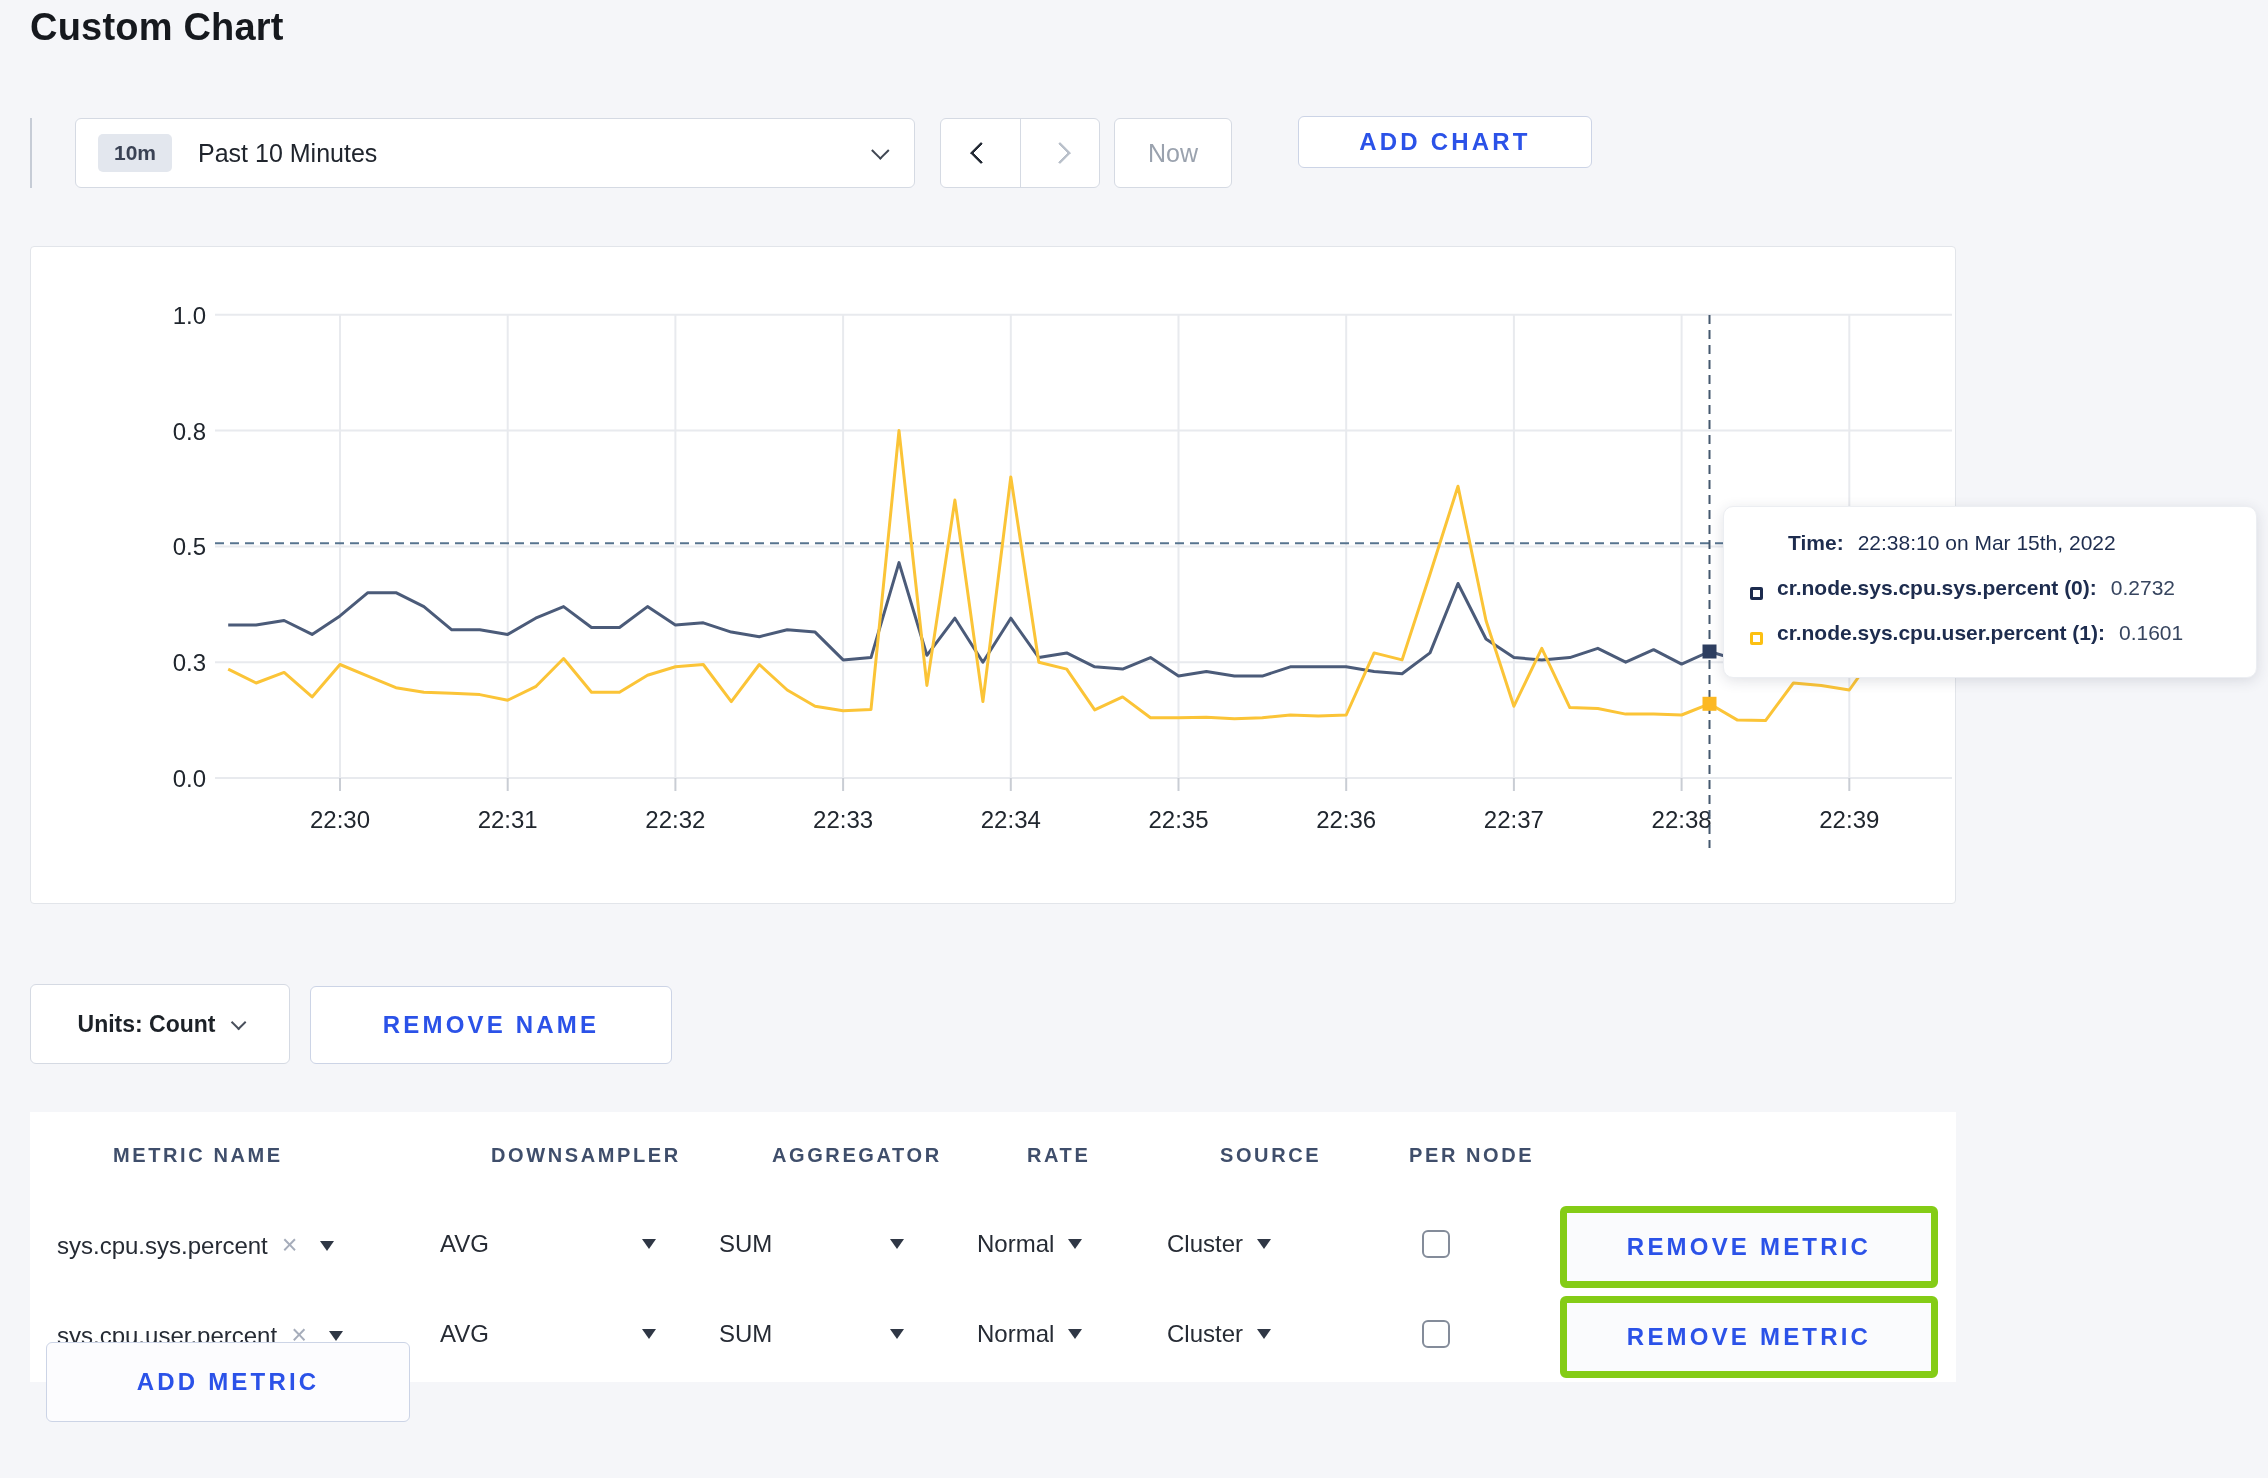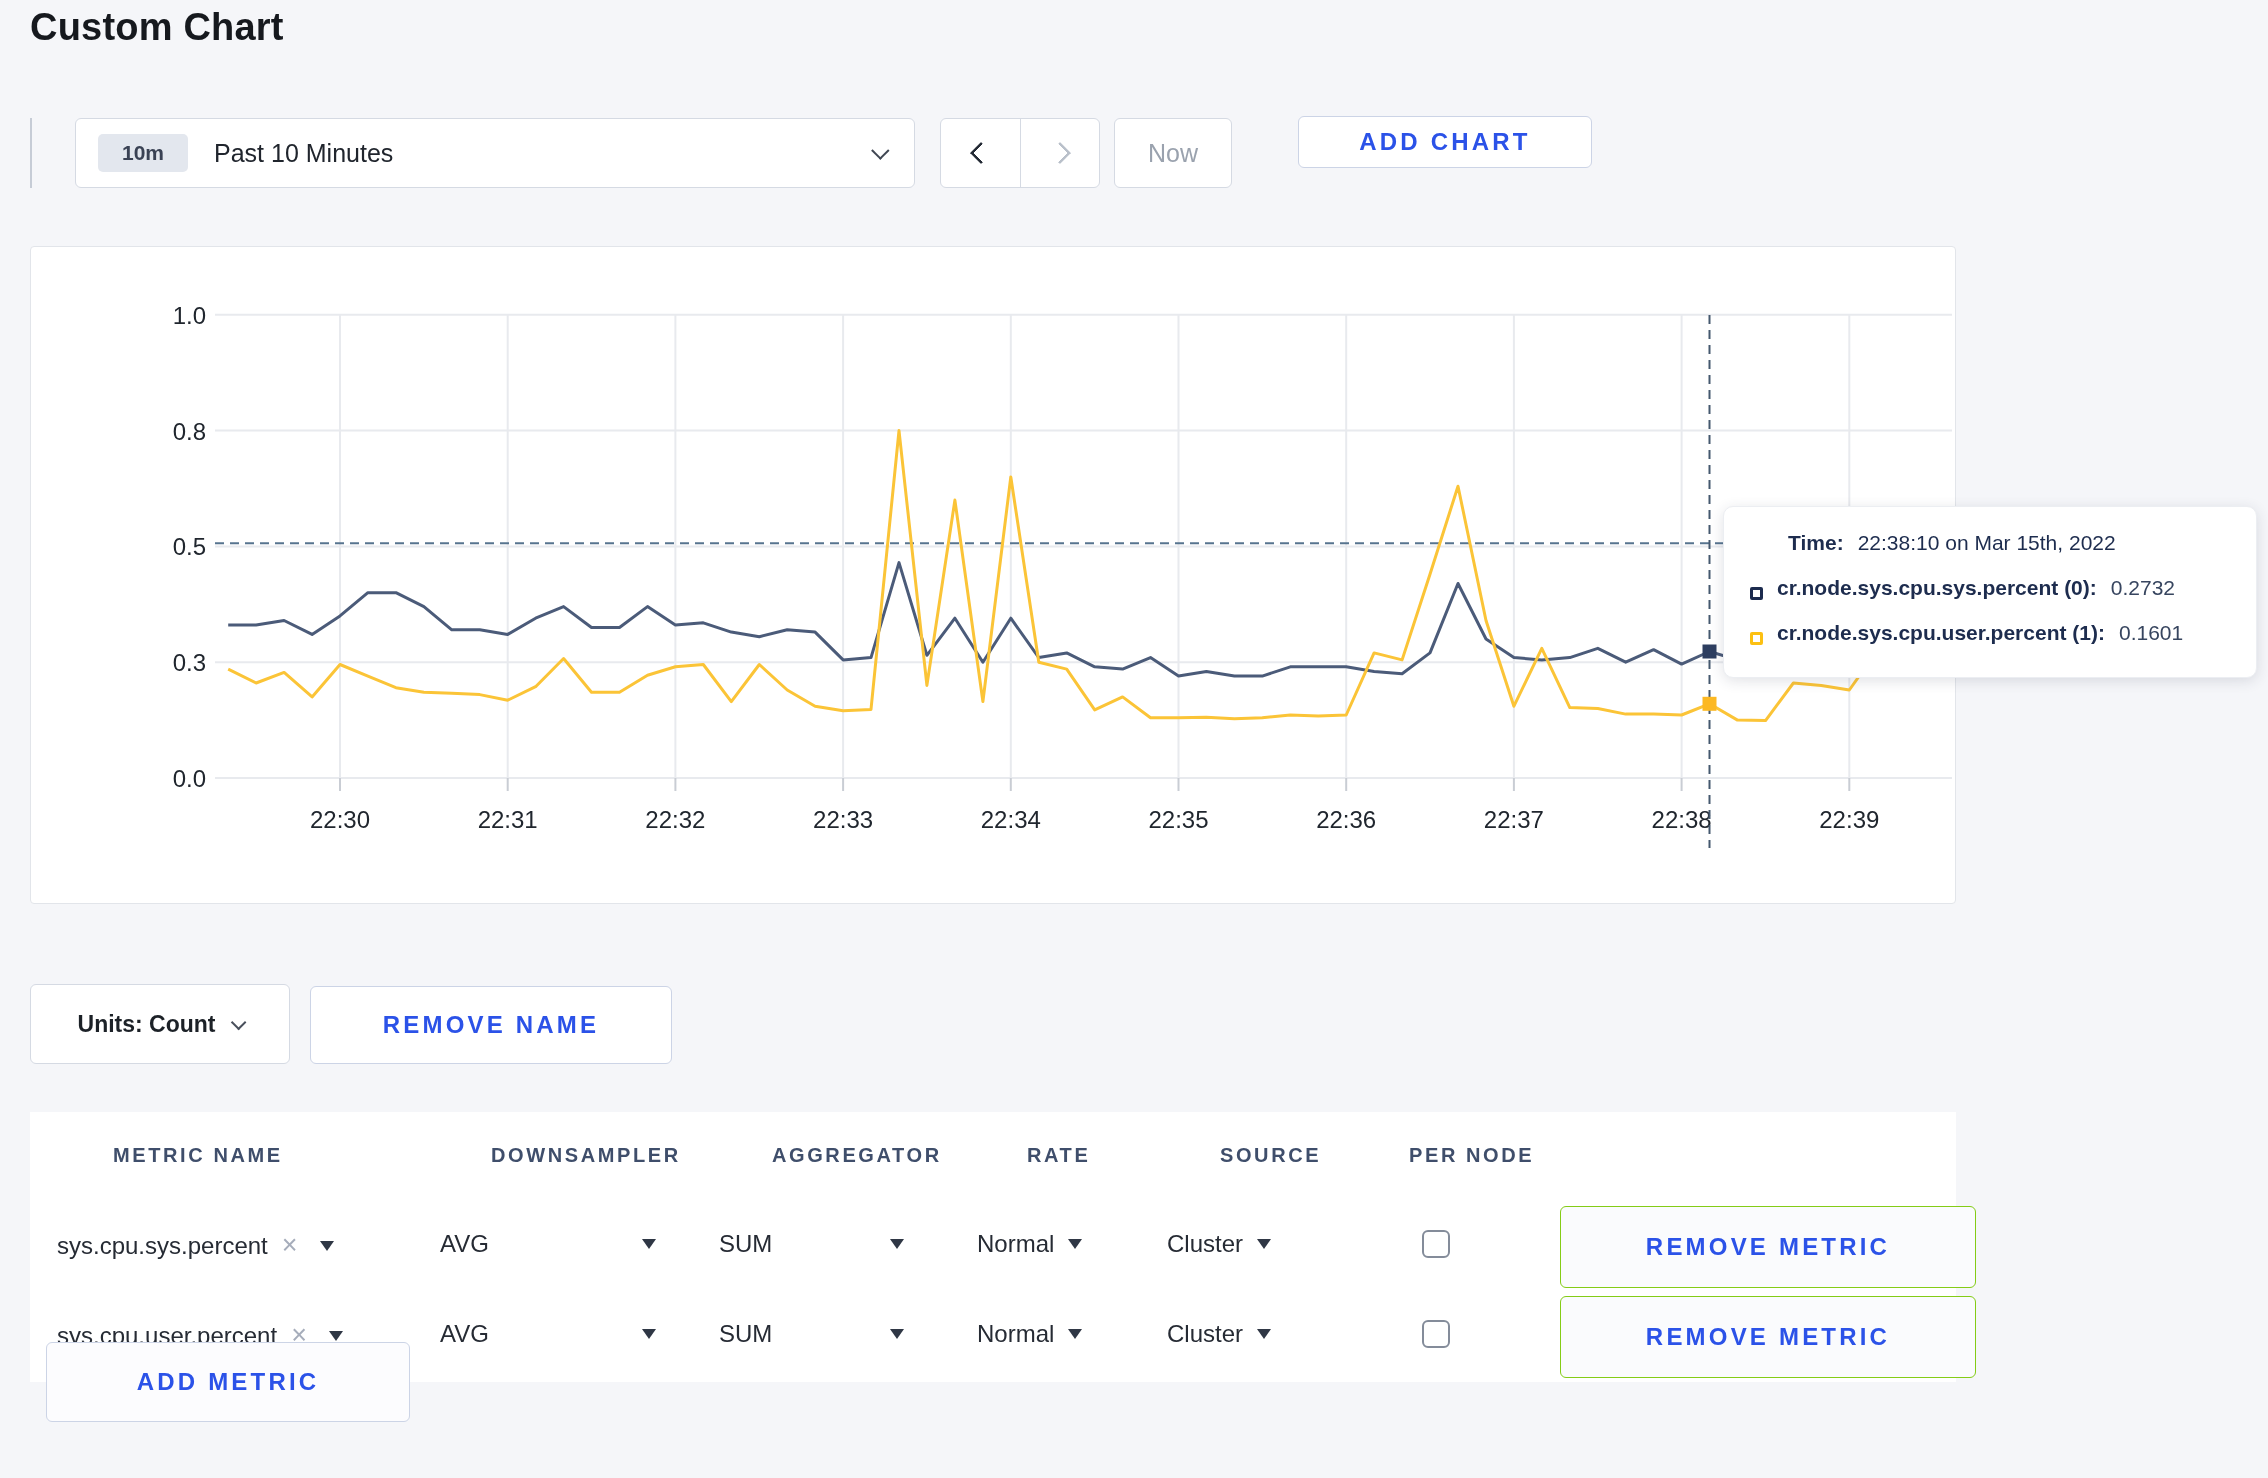--- a/index.html
+++ b/index.html
@@ -5,21 +5,21 @@
   * { margin:0; padding:0; box-sizing:border-box; }
   html,body { width:2268px; height:1478px; }
   body { background:#f5f6f9; font-family:"Liberation Sans", sans-serif; position:relative; overflow:hidden; color:#242a35; }
   .abs { position:absolute; }
 
   .page-title { left:30px; top:6px; font-size:38px; font-weight:600; color:#16191e; letter-spacing:.2px; }
 
   
   .toolbar-divider { left:30px; top:118px; width:2px; height:70px; background:#c6ccd6; }
   .time-select { left:75px; top:118px; width:840px; height:70px; background:#fff; border:1px solid #d5dae3; border-radius:6px; display:flex; align-items:center; cursor:pointer; }
-  .range-badge { margin-left:22px; background:#e3e7ee; border-radius:5px; padding:7px 24px; font-size:21px; font-weight:700; color:#3a4254; }
+  .range-badge { margin-left:22px; background:#e3e7ee; border-radius:5px; padding:7px 16px; font-size:21px; font-weight:700; color:#3a4254; }
   .range-label { margin-left:26px; font-size:25px; color:#20252d; }
   .chev-down { margin-left:auto; margin-right:30px; width:13px; height:13px; border-right:2px solid #3f4652; border-bottom:2px solid #3f4652; transform:rotate(45deg) translateY(-4px); }
   .nav-group { left:940px; top:118px; width:160px; height:70px; background:#fff; border:1px solid #d5dae3; border-radius:6px; display:flex; }
   .nav-btn { width:50%; display:flex; align-items:center; justify-content:center; cursor:pointer; }
   .nav-btn + .nav-btn { border-left:1px solid #d5dae3; }
   .chev-l { width:16px; height:16px; border-left:3.5px solid #242a35; border-bottom:3.5px solid #242a35; transform:rotate(45deg); border-radius:1px; }
   .chev-r { width:16px; height:16px; border-right:3.5px solid #b9c0ca; border-top:3.5px solid #b9c0ca; transform:rotate(45deg); border-radius:1px; }
   .now-btn { left:1114px; top:118px; width:118px; height:70px; background:#fff; border:1px solid #d5dae3; border-radius:6px; display:flex; align-items:center; justify-content:center; font-size:25px; color:#9aa2ae; }
   .btn-blue { background:#fff; border:1px solid #ccd4e6; border-radius:6px; color:#2b52e8; font-size:24px; font-weight:600; letter-spacing:3.2px; display:flex; align-items:center; justify-content:center; cursor:pointer; }
   .add-chart-btn { left:1298px; top:116px; width:294px; height:52px; }
@@ -44,21 +44,21 @@
   .units-chev { width:11px; height:11px; border-right:2px solid #49505c; border-bottom:2px solid #49505c; transform:rotate(45deg) translateY(-3px); }
   .remove-chart-btn { left:310px; top:986px; width:362px; height:78px; }
 
   
   .table-panel { left:30px; top:1112px; width:1926px; height:270px; background:#fff; }
   .th { position:absolute; top:1144px; font-size:20px; font-weight:700; letter-spacing:2.6px; color:#3f4e6b;margin-left:44px; }
   .cell { position:absolute; font-size:24px; color:#262b34; display:flex; align-items:center; }
   .x-icon { color:#a6adbb; font-size:27px; margin-left:14px; cursor:pointer; }
   .caret { width:0; height:0; border-left:7px solid transparent; border-right:7px solid transparent; border-top:10px solid #2f3745; display:inline-block; cursor:pointer; }
   .checkbox { position:absolute; width:28px; height:28px; background:#fff; border:2px solid #848c9a; border-radius:6px; cursor:pointer; }
-  .remove-metric-btn { width:416px; height:82px; background:#fafbfd; border:1px solid #84cc16; }
+  .remove-metric-btn { width:378px; height:82px; background:#fafbfd; border:7px solid #84cc16; }
   .add-metric-btn { left:46px; top:1342px; width:364px; height:80px; background:#fcfcfe; }
 </style>
 </head>
 <body>
 
 <div class="abs page-title">Custom Chart</div>
 
 <div class="abs toolbar-divider"></div>
 <div class="abs time-select">
   <span class="range-badge">10m</span>

